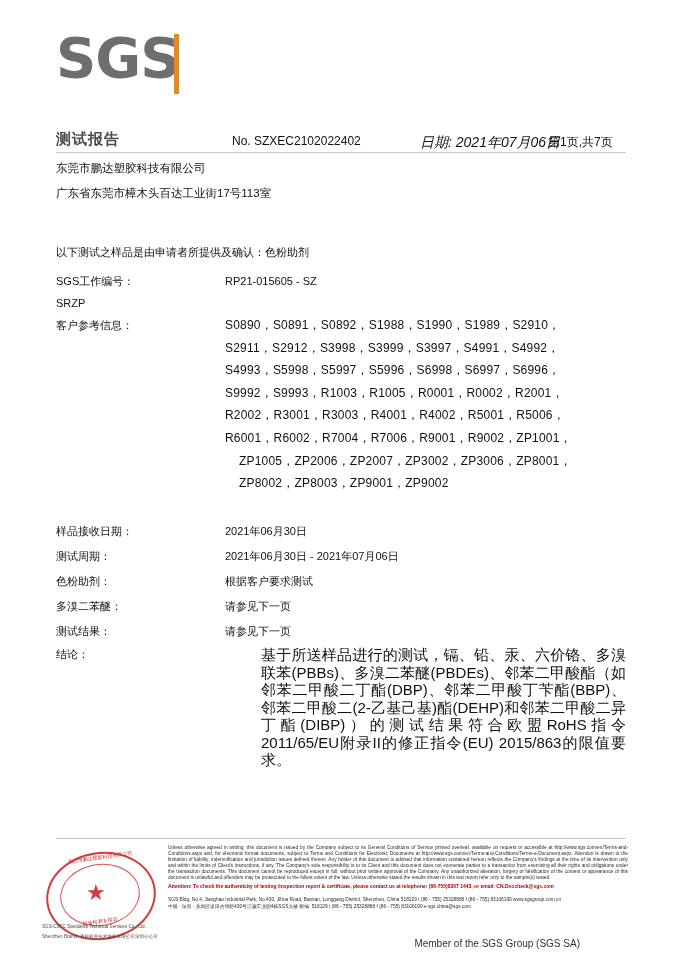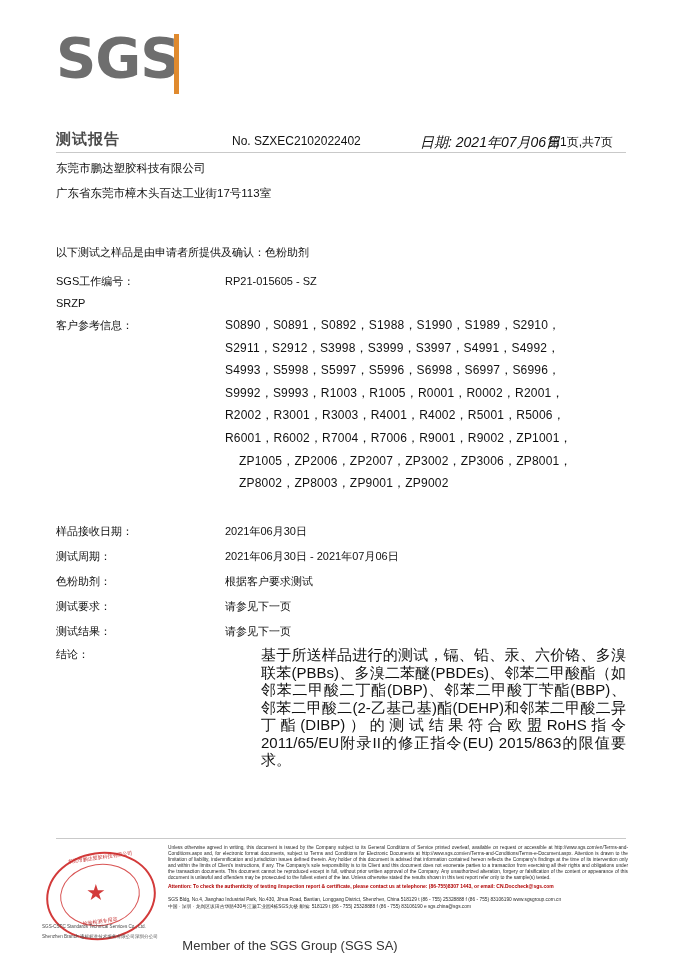--- a/index.html
+++ b/index.html
@@ -291,22 +291,22 @@
     line-height: 7.4px;
     color: #2a2a2a;
     white-space: nowrap;
   }
 
   .member-line {
     position: absolute;
     left: 0;
     top: 938px;
     width: 580px;
-    text-align: center;
-    font-size: 13px;
+    text-align: right;
+    font-size: 10px;
     color: #333;
   }
 </style>
 </head>
 <body>
 
 <div class="page">
 
   <div class="logo-area">
     <span class="logo-text">SGS</span>
@@ -356,21 +356,21 @@
     </div>
     <div class="field-row">
       <div class="field-label">测试周期：</div>
       <div class="field-value">2021年06月30日 - 2021年07月06日</div>
     </div>
     <div class="field-row">
       <div class="field-label">色粉助剂：</div>
       <div class="field-value">根据客户要求测试</div>
     </div>
     <div class="field-row">
-      <div class="field-label">测试要求：</div>
+      <div class="field-label">多溴二苯醚：</div>
       <div class="field-value">请参见下一页</div>
     </div>
     <div class="field-row">
       <div class="field-label">测试结果：</div>
       <div class="field-value">请参见下一页</div>
     </div>
     <div class="concl-row">
       <div class="concl-label">结论：</div>
       <div class="concl-text">基于所送样品进行的测试，镉、铅、汞、六价铬、多溴联苯(PBBs)、多溴二苯醚(PBDEs)、邻苯二甲酸酯（如邻苯二甲酸二丁酯(DBP)、邻苯二甲酸丁苄酯(BBP)、邻苯二甲酸二(2-乙基己基)酯(DEHP)和邻苯二甲酸二异丁酯(DIBP)）的测试结果符合欧盟RoHS指令2011/65/EU附录II的修正指令(EU) 2015/863的限值要求。</div>
     </div>

